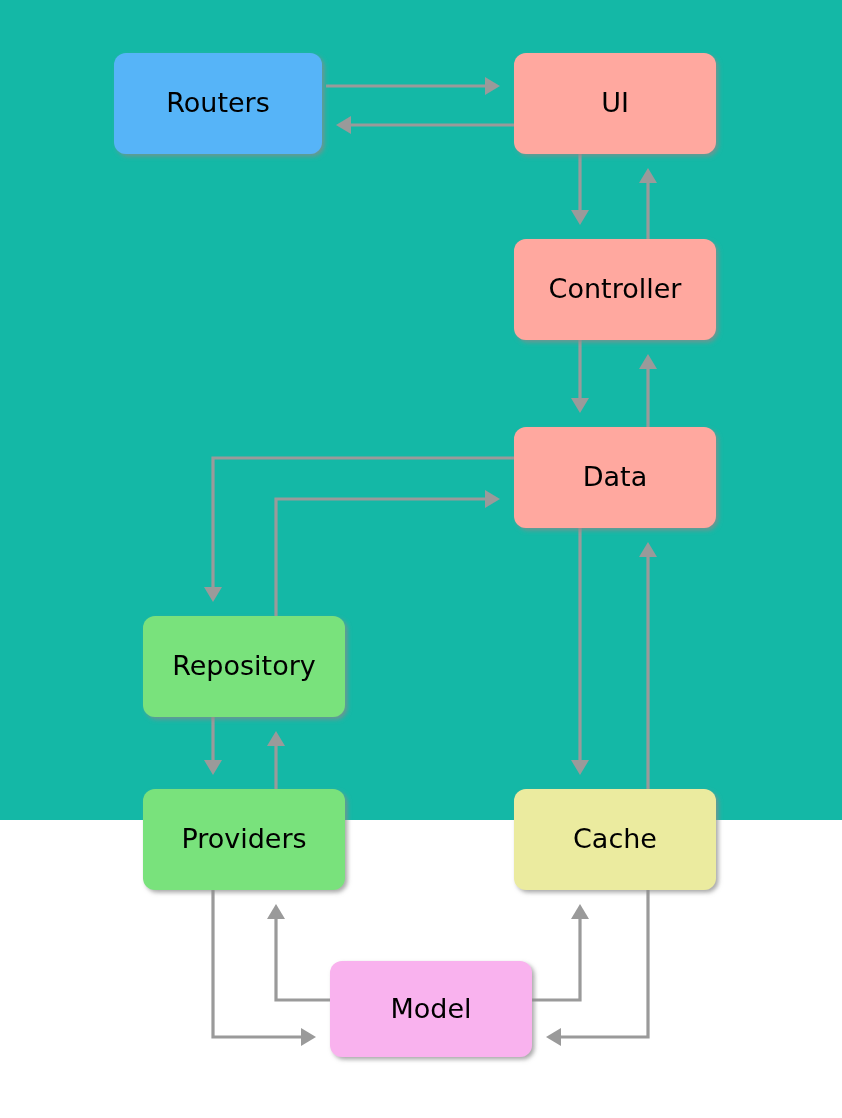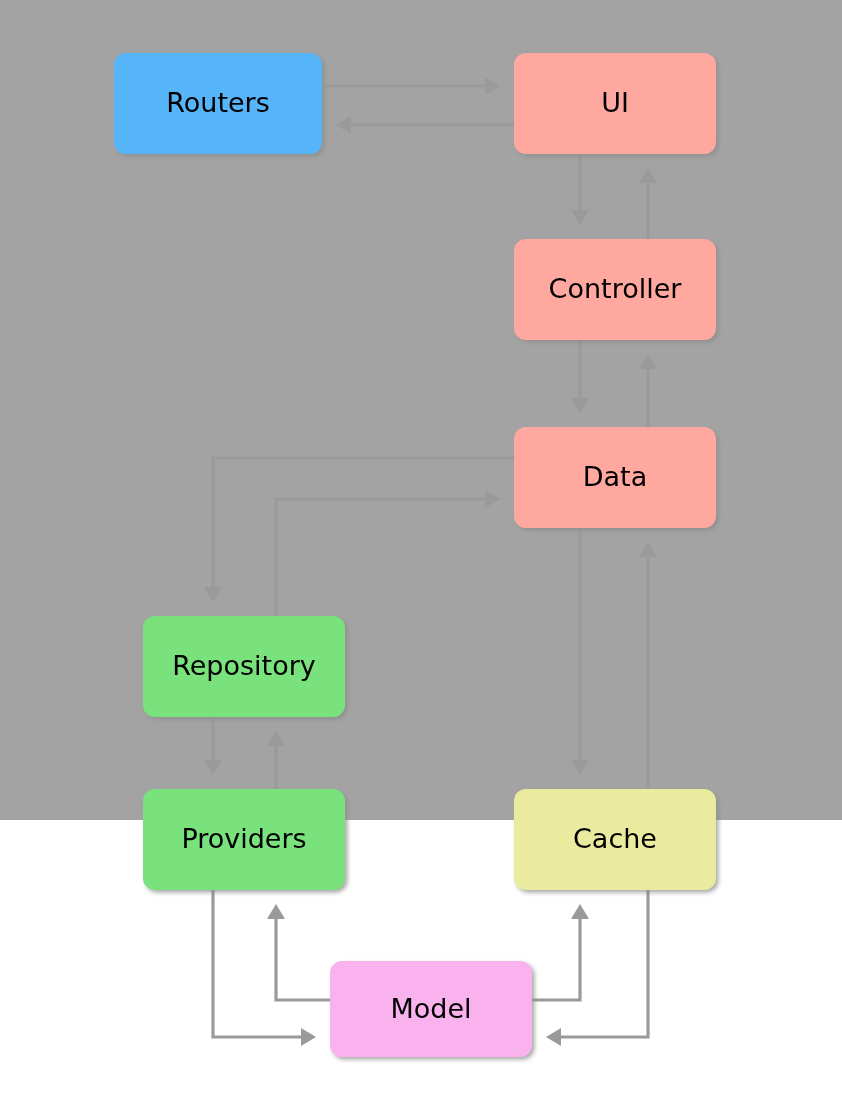--- a/index.html
+++ b/index.html
@@ -10,21 +10,21 @@
   body {
     width: 842px;
     height: 1118px;
     font-family: "DejaVu Sans", sans-serif;
     overflow: hidden;
   }
   #diagram-root {
     position: relative;
     width: 842px;
     height: 820px;
-    background: #a3a3a3;
+    background: #14b8a6;
     text-align: right;
   }
   svg.flow {
     display: block;
     width: 842px;
     height: 1118px;
   }
   .node-rect {
     stroke: none;
     filter: url(#nodeShadow);

